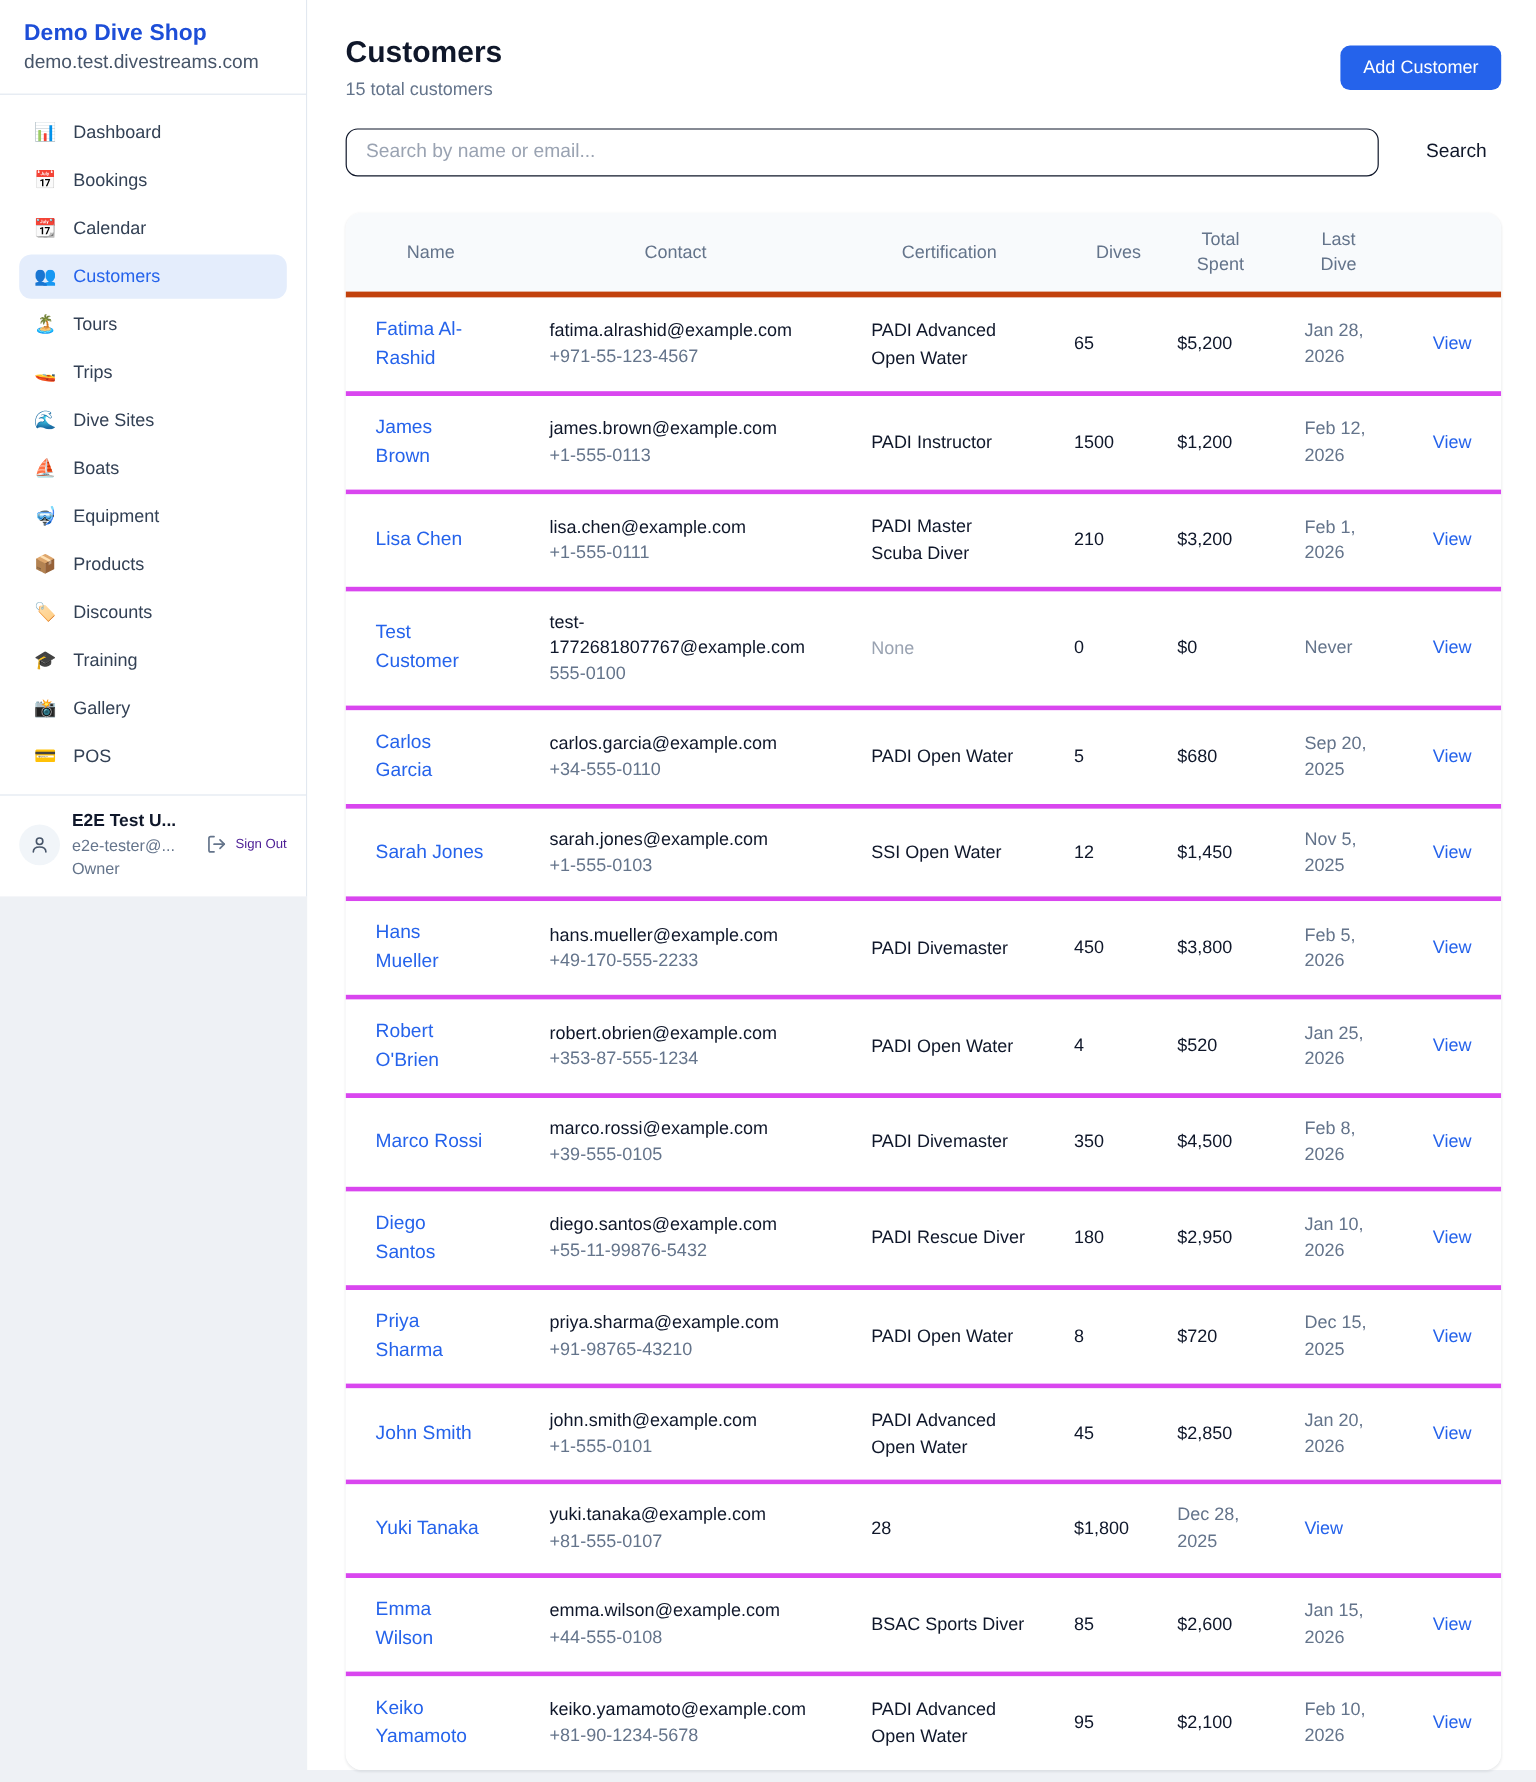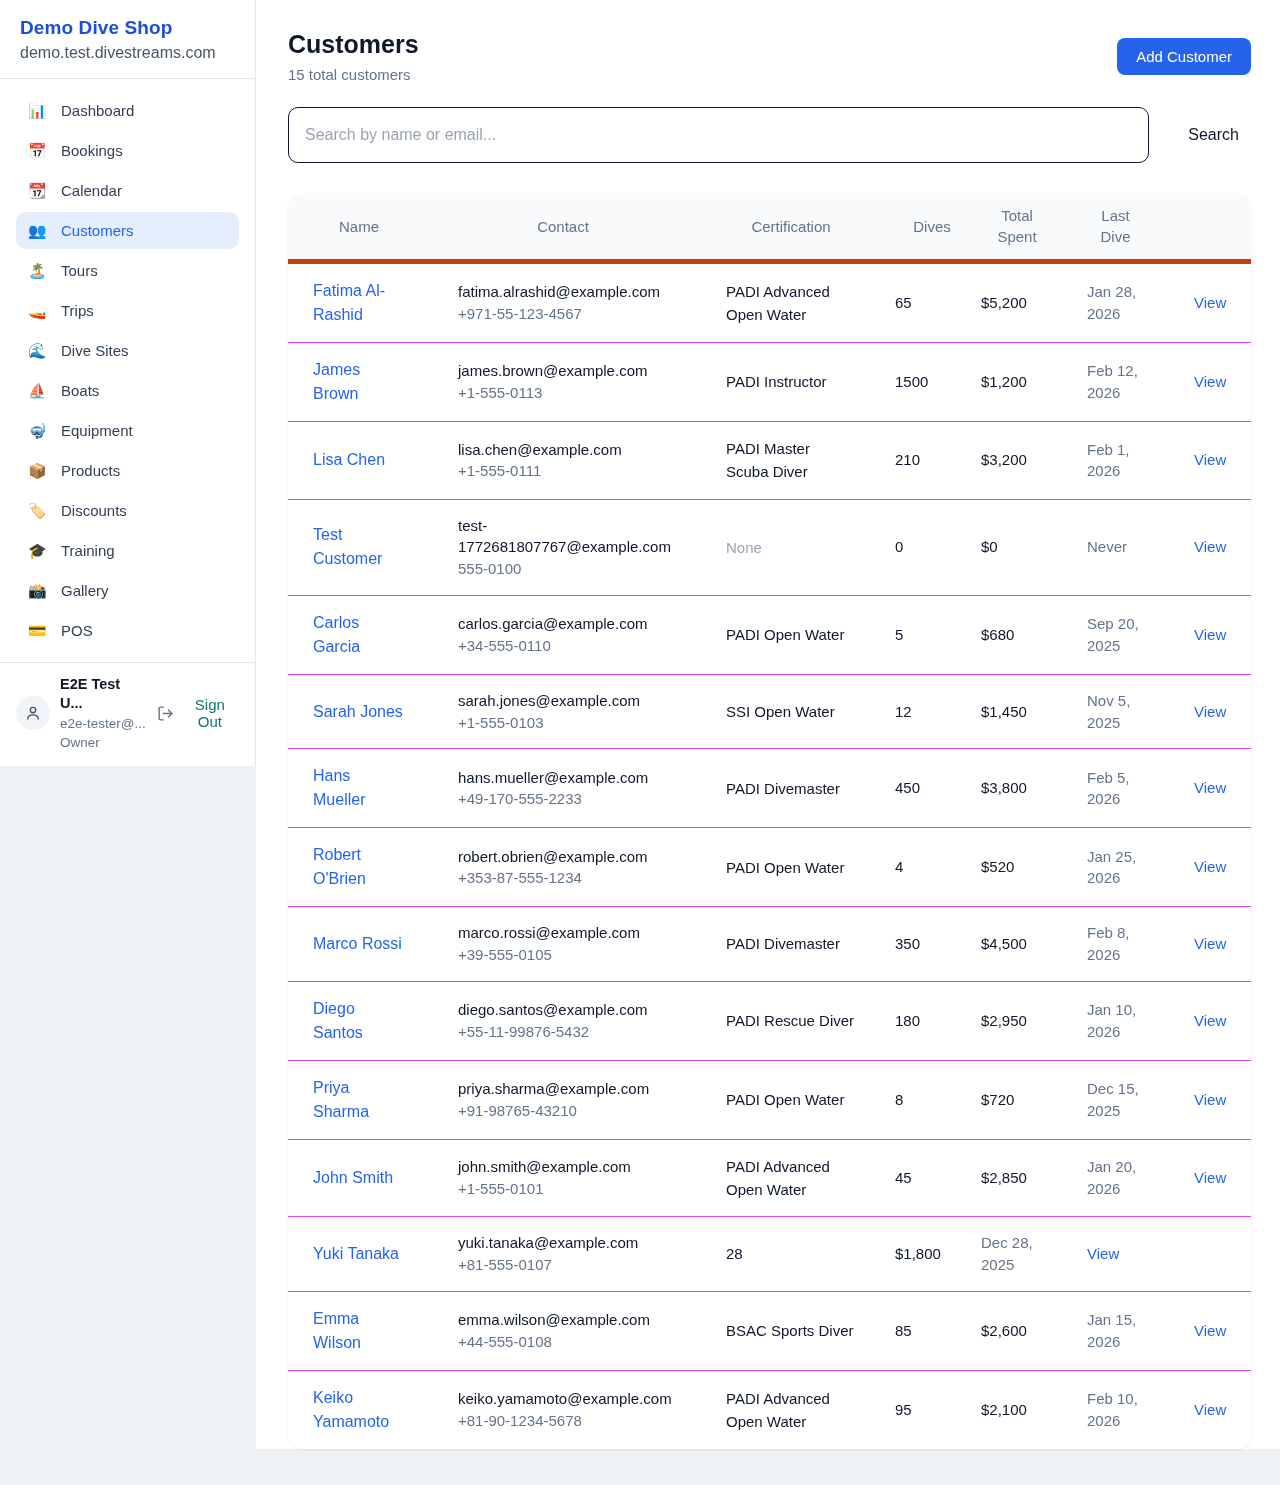--- a/index.html
+++ b/index.html
@@ -29,58 +29,58 @@
   }
   .avatar {
     width:34px; height:34px; border-radius:50%; background:#f1f5f9; flex:0 0 34px;
     display:flex; align-items:center; justify-content:center;
   }
   .user-info { line-height:1.3; min-width:0; }
   .user-name { font-size:14.5px; font-weight:700; color:#0f172a; }
   .user-email, .user-role { font-size:13.5px; color:#64748b; margin-top:2px; }
   .signout {
     margin-left:auto; display:flex; align-items:center; gap:7px;
-    color:#0f766e; font-size:15px; background:none; border:none; cursor:pointer;
+    color:#4c1d95; font-size:11px; background:none; border:none; cursor:pointer;
     font-family:inherit;
   }
   
   .main {
     position:absolute; left:256px; top:0; width:1024px; background:#fff;
     padding:30px 29px 0 32px;
   }
   .page-header { display:flex; align-items:center; justify-content:space-between; width:963px; }
   .page-title { font-size:25px; font-weight:700; color:#0f172a; }
   .page-subtitle { font-size:15px; color:#64748b; margin-top:7px; }
   .btn-primary {
     background:#2563eb; color:#fff; border:none; border-radius:8px;
     padding:10px 19px; font-size:15px; font-weight:500; cursor:pointer; font-family:inherit;
   }
   .search-row { display:flex; align-items:center; margin-top:24px; width:963px; }
   .search-input {
-    flex:1; height:56px; border:1.5px solid #0f172a; border-radius:10px;
+    flex:1; height:40px; border:1.5px solid #0f172a; border-radius:10px;
     padding:0 16px; font-size:16px; color:#0f172a; outline:none; font-family:inherit;
     background:#fff;
   }
   .search-input::placeholder { color:#9aa3b2; }
   .btn-search {
     background:none; border:none; font-size:16px; color:#0f172a; cursor:pointer;
     margin-left:27px; padding:8px 12px; font-family:inherit;
   }
   
   .table {
     width:963px; margin-top:30px; border-radius:14px; overflow:hidden;
     box-shadow:0 1px 2px rgba(15,23,42,.08);
   }
   .trow, .thead {
     display:grid; grid-template-columns:170px 268px 169px 86px 106px 107px 57px;
     align-items:center;
   }
   .thead { background:#f8fafc; border-bottom:5px solid #c2410c;text-align:center; }
   .th { font-size:15px; color:#64748b; padding:12px 0; line-height:1.4; }
-  .trow { background:#fff; border-bottom:1px solid #d946ef; }
+  .trow { background:#fff; border-bottom:4px solid #d946ef; }
   .trow:last-child { border-bottom:none; }
   .td { padding:15px 0; font-size:15px; line-height:1.45; }
   .c1 { padding-left:25px; padding-right:53px; }
   .c2 { padding-right:58px; }
   .c3 { padding-right:39px; }
   .c4 { padding-right:12px; }
   .c5 { padding-right:28px; }
   .c6 { padding-right:30px; }
   .c7 { padding-right:20px; }
   .thead .c5 { padding-right:34px; }

